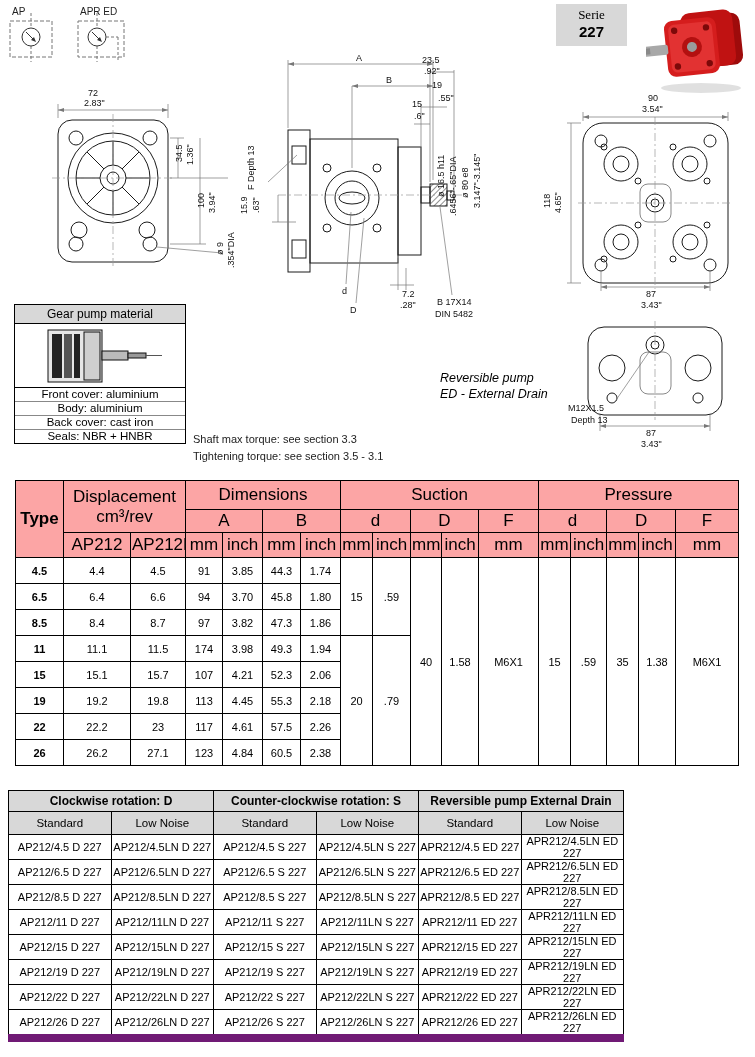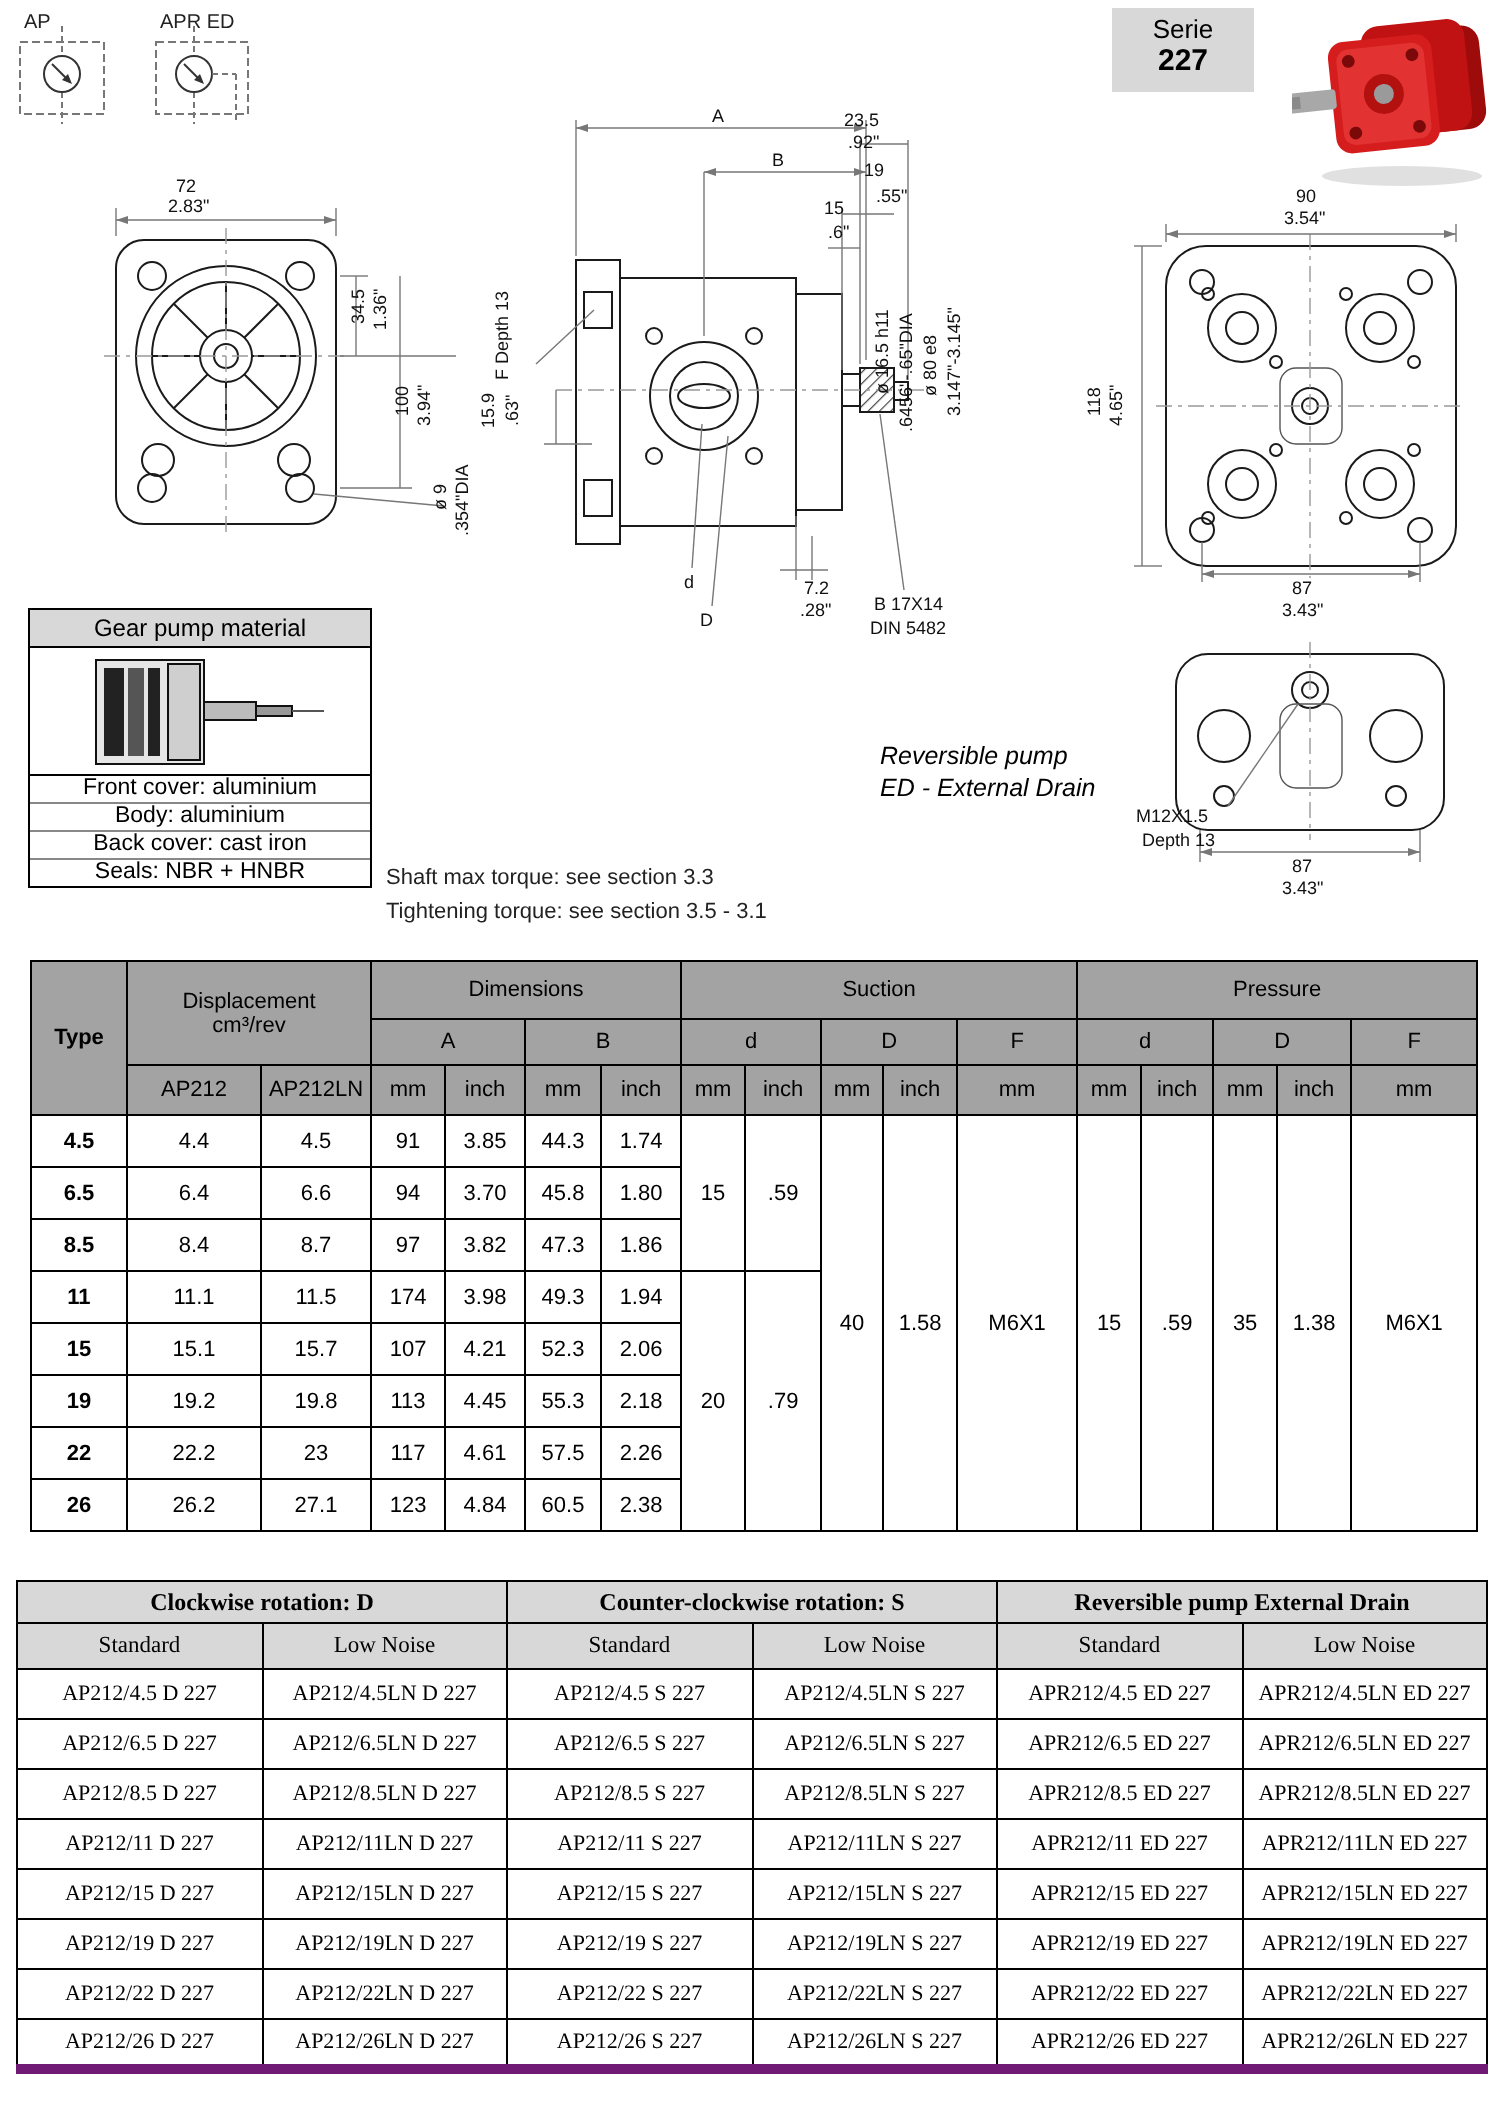--- a/index.html
+++ b/index.html
@@ -7,48 +7,48 @@
   .page { position:relative; width:755px; height:1057px; overflow:hidden; }
 
   .drawings { position:absolute; left:0; top:0; pointer-events:none; }
 
   .hlabel { position:absolute; font-size:9px; line-height:10px; white-space:nowrap; color:#111; }
   .vlabel { position:absolute; font-size:9px; line-height:10px; white-space:nowrap; color:#111;
             transform:rotate(-90deg); transform-origin:0 100%; }
   .schem-label { position:absolute; font-size:10px; color:#222; }
 
   .serie-badge { position:absolute; left:556px; top:4px; width:71px; height:42px; background:#d8d8d8; text-align:center; }
-  .serie-badge .s1 { font-size:13px; padding-top:3px; }
+  .serie-badge .s1 { font-size:13px; padding-top:3px;font-family:Liberation Serif, serif; }
   .serie-badge .s2 { font-size:15px; font-weight:bold; }
 
   .pump-photo { position:absolute; left:646px; top:2px; width:104px; height:92px; }
 
   .rev-note { position:absolute; left:440px; top:370px; font-size:12.5px; line-height:16px;font-style:italic; }
 
   .material-box { position:absolute; left:14px; top:304px; width:172px; border:1px solid #000; background:#fff; }
   .mb-title { background:#d8d8d8; border-bottom:1px solid #000; text-align:center; font-size:12px; padding:2px 0; }
   .mb-drawing { height:64px; border-bottom:1px solid #000; display:flex; align-items:center; justify-content:center; }
   .mb-line { font-size:11.5px; line-height:13px; padding:0 4px; border-bottom:1px solid #888;text-align:center; }
   .mb-line:last-child { border-bottom:none; }
 
   .torque-notes { position:absolute; left:193px; top:431px; font-size:11px; line-height:17px; color:#222; }
 
   table { border-collapse:collapse; table-layout:fixed; }
   th, td { border:1px solid #000; text-align:center; vertical-align:middle; padding:0 1px; overflow:hidden; }
 
   .dim-table { position:absolute; left:15px; top:480px; width:723px; font-size:11px; }
-  .dim-table thead th { background:#a3a3a3; font-weight:normal; font-size:11px; }
+  .dim-table thead th { background:#fca5a5; font-weight:normal; font-size:17px; }
   .dim-table thead th.type-h { font-weight:bold; }
   .dim-table thead tr:nth-child(1) th { height:29px; }
   .dim-table thead tr:nth-child(2) th { height:23px; }
   .dim-table thead tr:nth-child(3) th { height:25px; }
   .dim-table tbody td { height:26px; background:#fff; }
   .dim-table td.type-col { font-weight:bold; }
 
-  .model-table { position:absolute; left:8px; top:790px; width:736px; font-size:11px; border-bottom:5px solid #701a75;font-family:Liberation Serif, serif; }
+  .model-table { position:absolute; left:8px; top:790px; width:616px; font-size:11px; border-bottom:8px solid #701a75; }
   .model-table thead th { background:#d8d8d8; }
   .model-table thead tr:nth-child(1) th { height:21px; font-size:12px; font-weight:bold; }
   .model-table thead tr:nth-child(2) th { height:23px; font-size:11.5px; font-weight:normal; }
   .model-table tbody td { height:25px; background:#fff; }
 </style>
 </head>
 <body>
 
 <div class="page">
 

